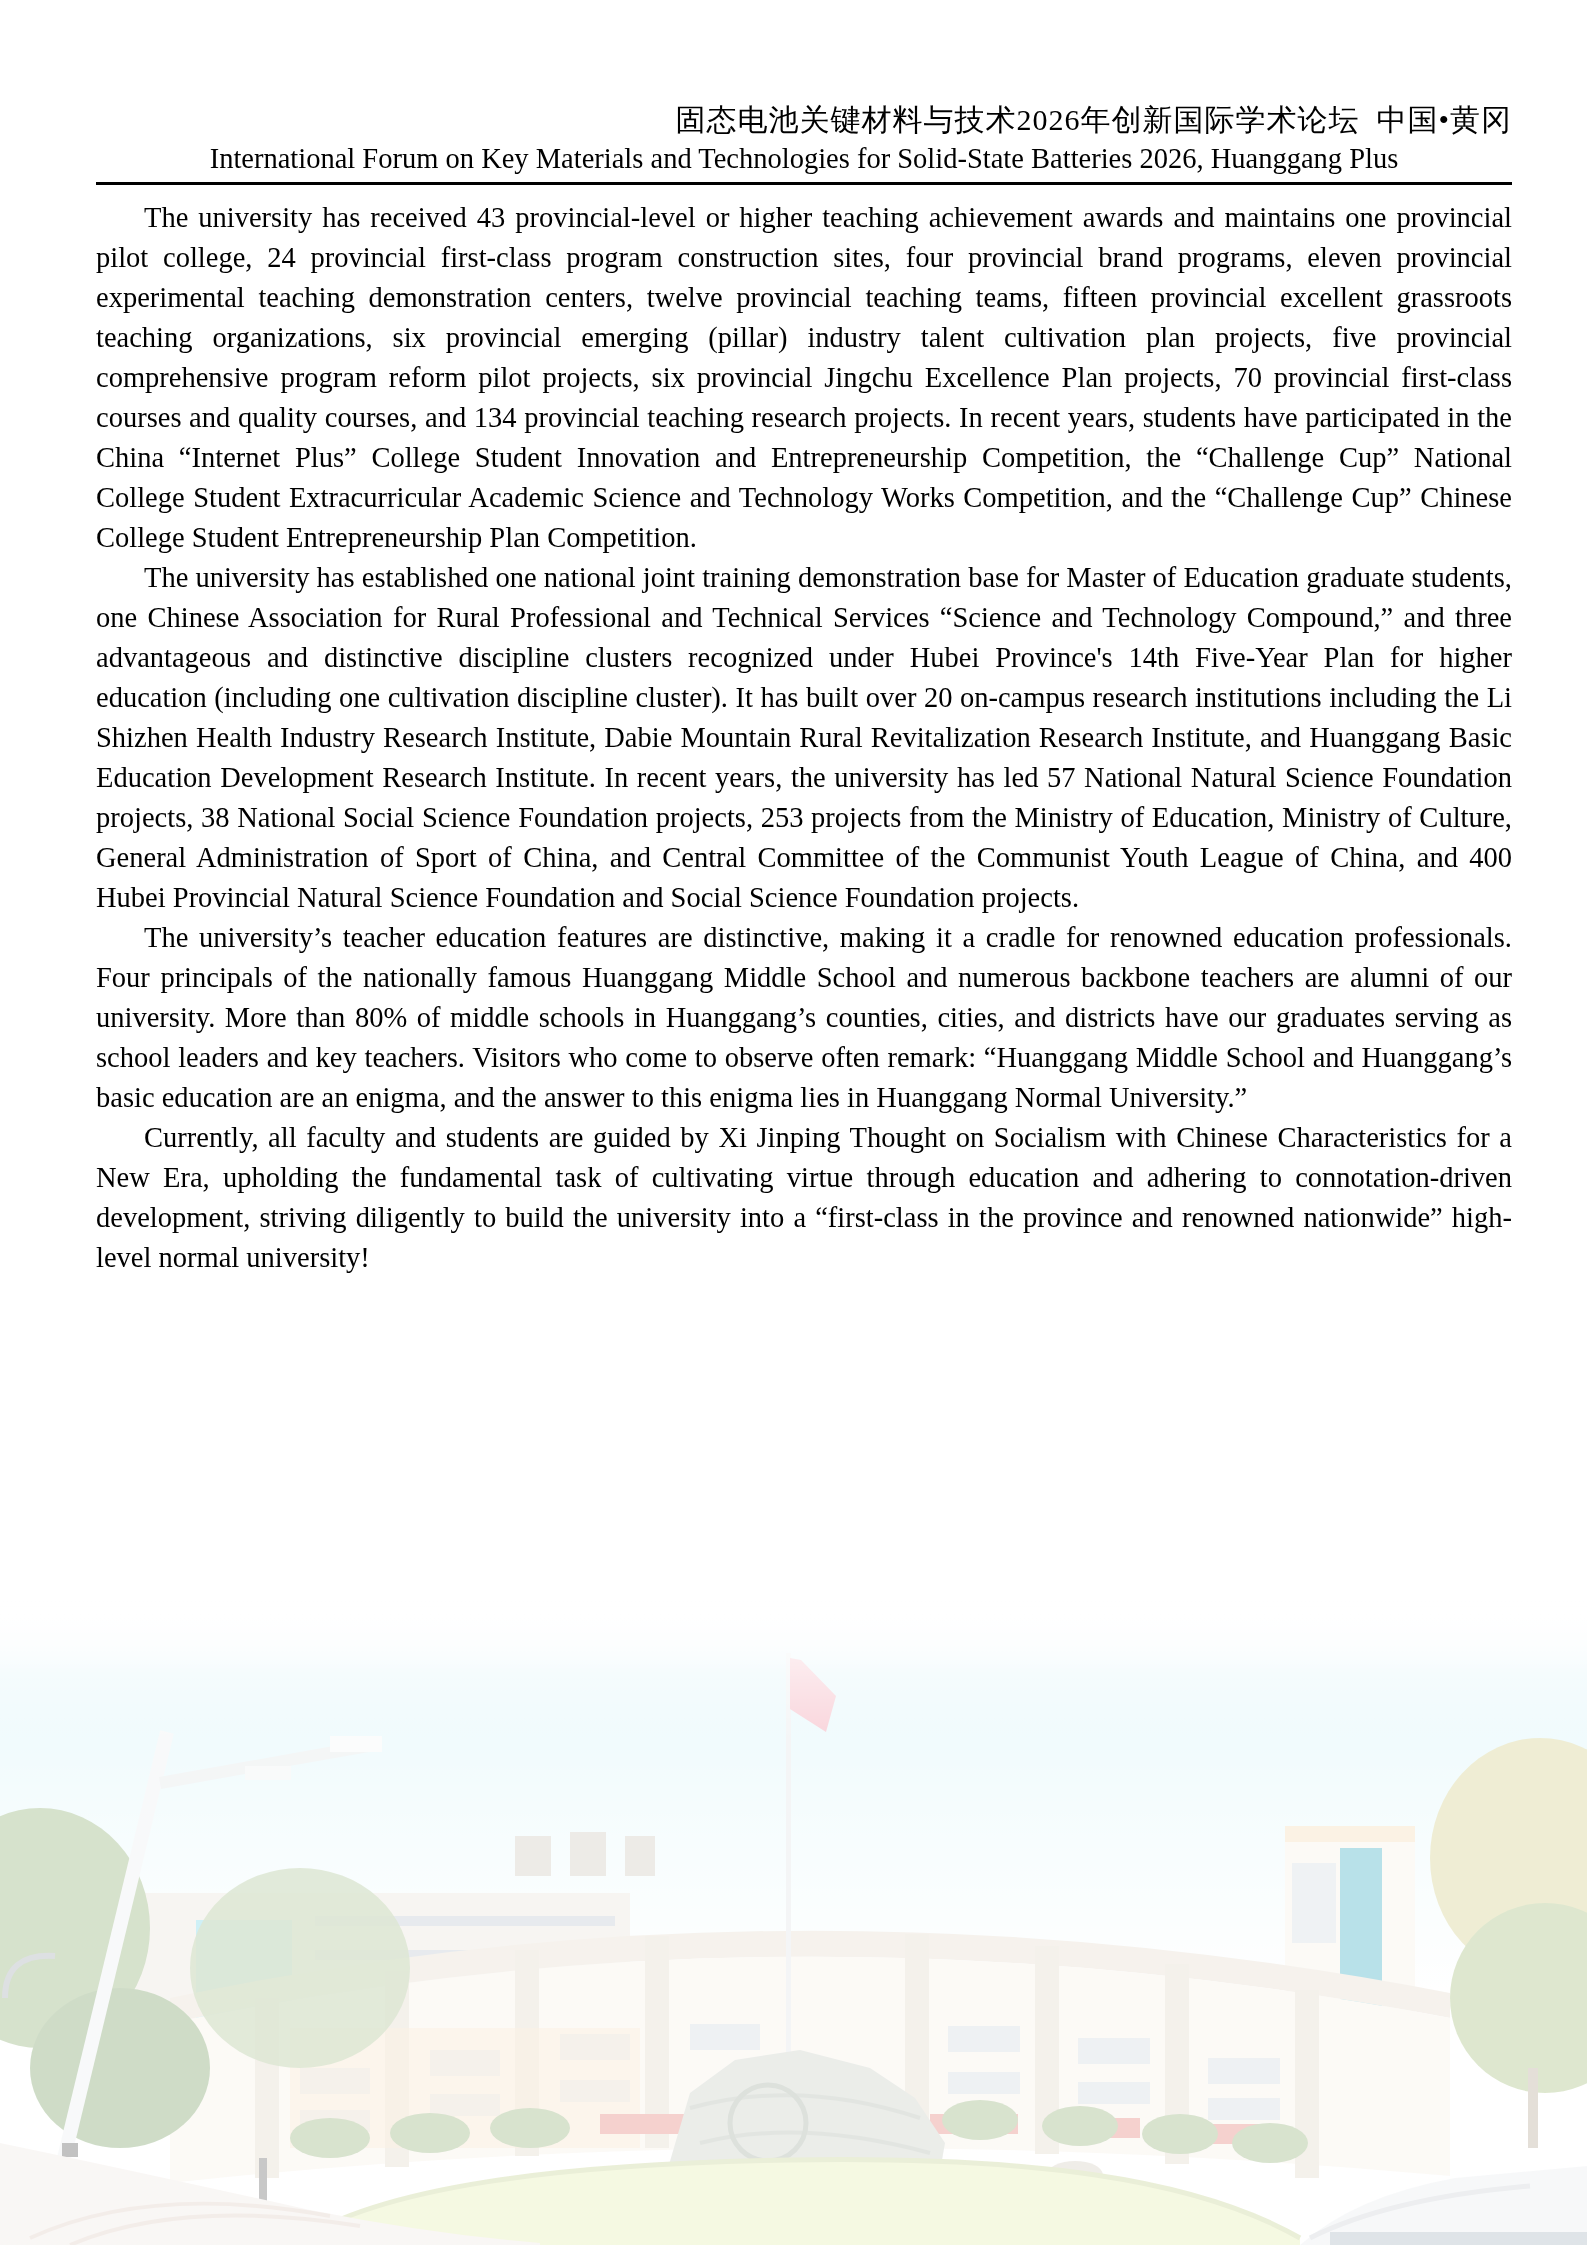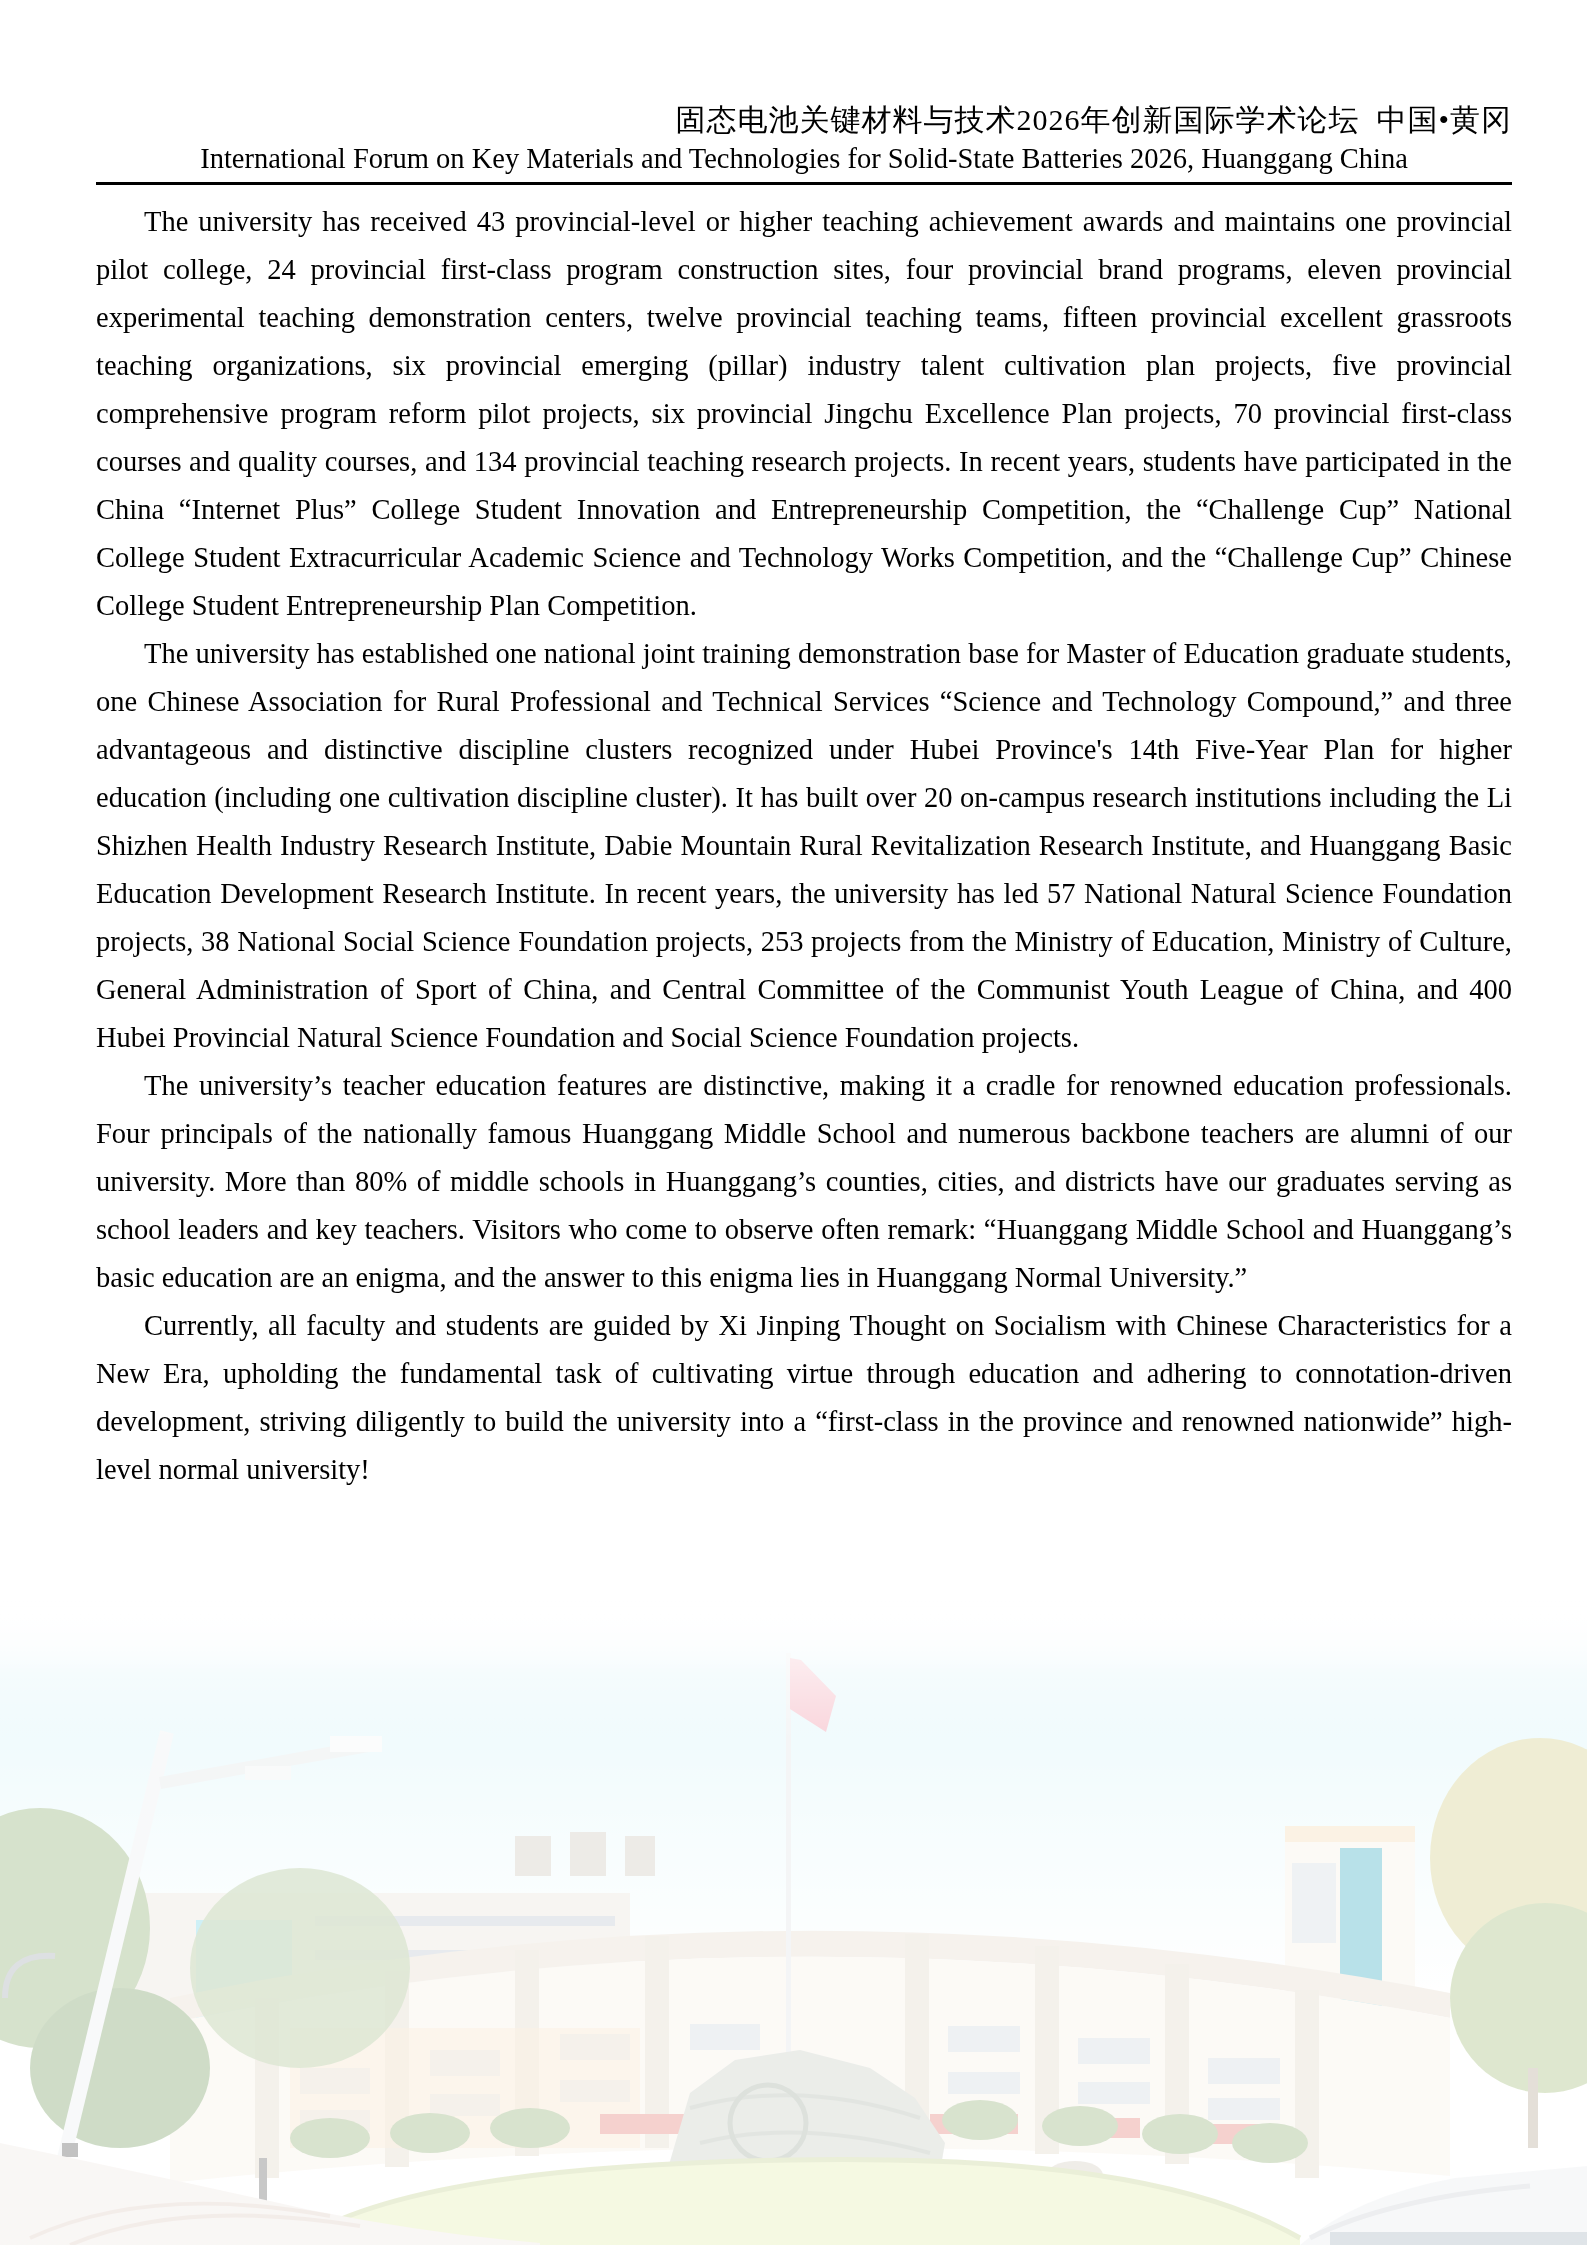--- a/index.html
+++ b/index.html
@@ -28,21 +28,21 @@
   .header-en{
     text-align:center;
     font-size:28.5px;
     line-height:38px;
   }
   .doc-body{
     position:absolute;
     left:96px;top:198px;
     width:1416px;
     font-size:28.5px;
-    line-height:48px;
+    line-height:40px;
     text-align:justify;
   }
   .doc-body p{
     margin:0;
     text-indent:48px;
   }
   .photo{
     position:absolute;
     left:0;top:1598px;
     width:1587px;height:647px;
@@ -50,21 +50,21 @@
   }
   .photo svg{display:block;}
 </style>
 </head>
 <body>
 
 <div class="page">
 
   <div class="header">
     <div class="header-zh">固态电池关键材料与技术2026年创新国际学术论坛  中国•黄冈</div>
-    <div class="header-en">International Forum on Key Materials and Technologies for Solid-State Batteries 2026, Huanggang China</div>
+    <div class="header-en">International Forum on Key Materials and Technologies for Solid-State Batteries 2026, Huanggang Plus</div>
   </div>
 
   <div class="doc-body">
     <p>The university has received 43 provincial-level or higher teaching achievement awards and maintains one provincial pilot college, 24 provincial first-class program construction sites, four provincial brand programs, eleven provincial experimental teaching demonstration centers, twelve provincial teaching teams, fifteen provincial excellent grassroots teaching organizations, six provincial emerging (pillar) industry talent cultivation plan projects, five provincial comprehensive program reform pilot projects, six provincial Jingchu Excellence Plan projects, 70 provincial first-class courses and quality courses, and 134 provincial teaching research projects. In recent years, students have participated in the China “Internet Plus” College Student Innovation and Entrepreneurship Competition, the “Challenge Cup” National College Student Extracurricular Academic Science and Technology Works Competition, and the “Challenge Cup” Chinese College Student Entrepreneurship Plan Competition.</p>
     <p>The university has established one national joint training demonstration base for Master of Education graduate students, one Chinese Association for Rural Professional and Technical Services “Science and Technology Compound,” and three advantageous and distinctive discipline clusters recognized under Hubei Province's 14th Five-Year Plan for higher education (including one cultivation discipline cluster). It has built over 20 on-campus research institutions including the Li Shizhen Health Industry Research Institute, Dabie Mountain Rural Revitalization Research Institute, and Huanggang Basic Education Development Research Institute. In recent years, the university has led 57 National Natural Science Foundation projects, 38 National Social Science Foundation projects, 253 projects from the Ministry of Education, Ministry of Culture, General Administration of Sport of China, and Central Committee of the Communist Youth League of China, and 400 Hubei Provincial Natural Science Foundation and Social Science Foundation projects.</p>
     <p>The university’s teacher education features are distinctive, making it a cradle for renowned education professionals. Four principals of the nationally famous Huanggang Middle School and numerous backbone teachers are alumni of our university. More than 80% of middle schools in Huanggang’s counties, cities, and districts have our graduates serving as school leaders and key teachers. Visitors who come to observe often remark: “Huanggang Middle School and Huanggang’s basic education are an enigma, and the answer to this enigma lies in Huanggang Normal University.”</p>
     <p>Currently, all faculty and students are guided by Xi Jinping Thought on Socialism with Chinese Characteristics for a New Era, upholding the fundamental task of cultivating virtue through education and adhering to connotation-driven development, striving diligently to build the university into a “first-class in the province and renowned nationwide” high-level normal university!</p>
   </div>
 
   <div class="photo">

